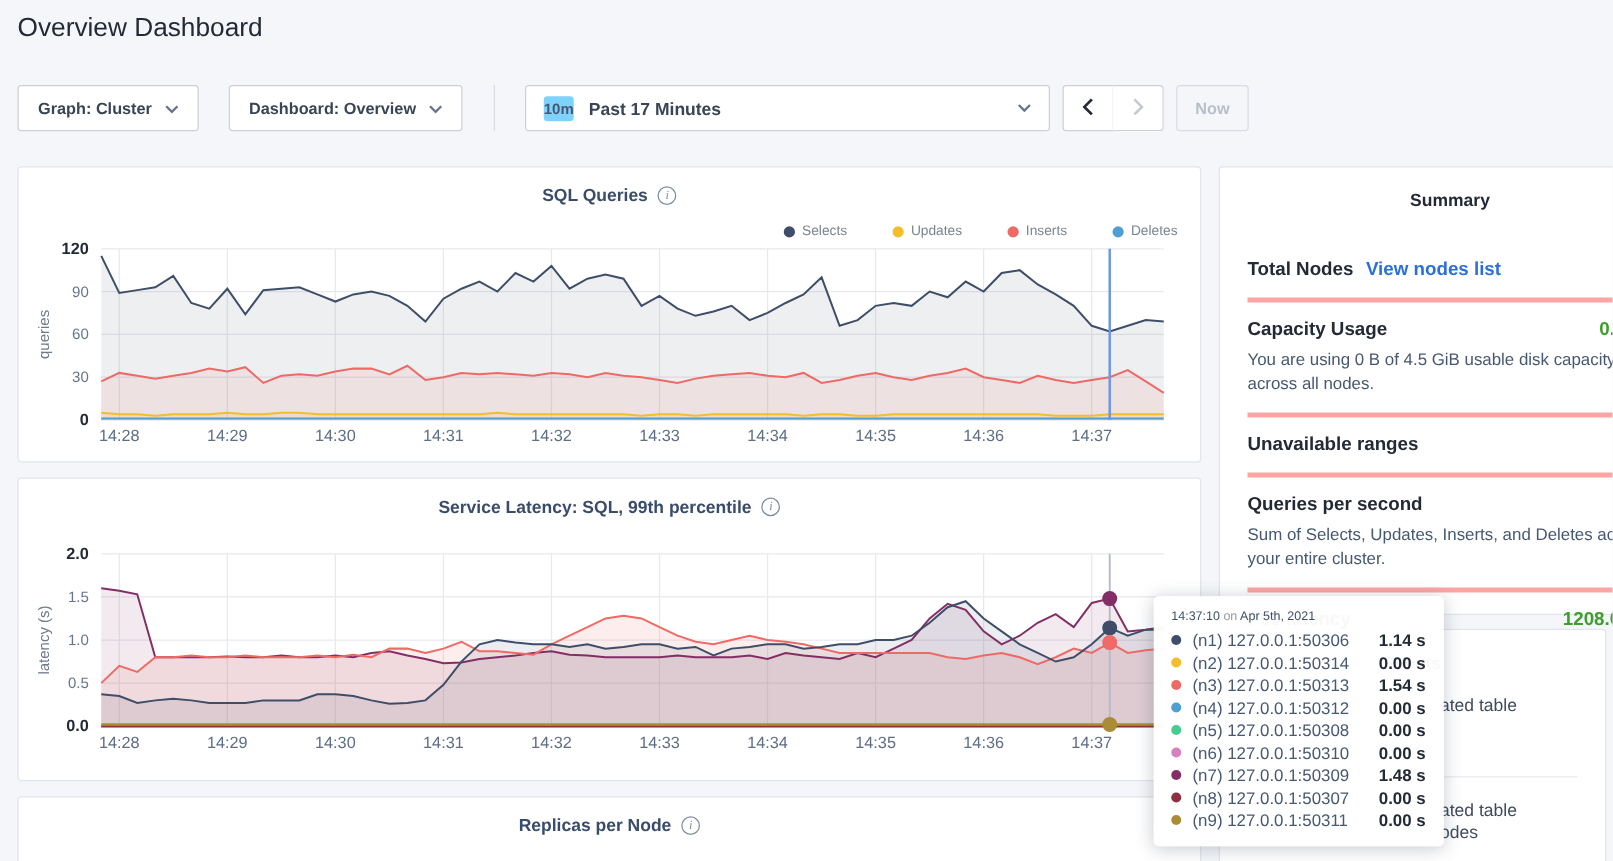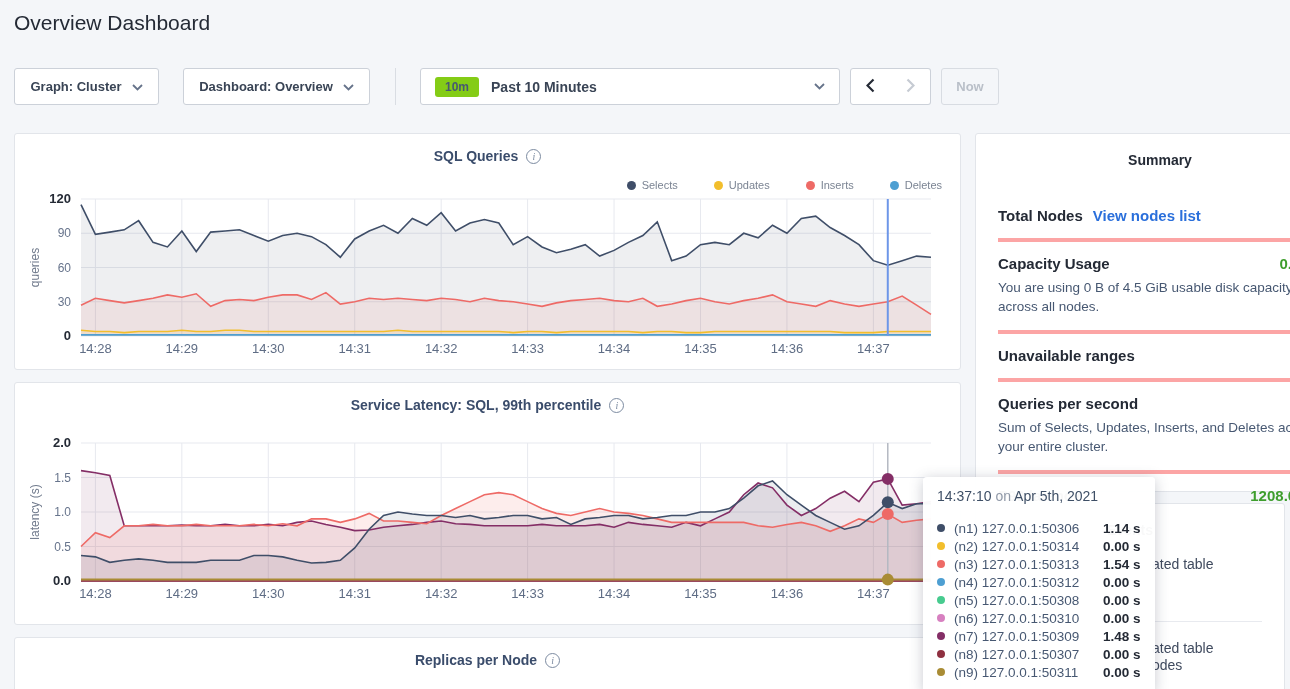--- a/index.html
+++ b/index.html
@@ -11,21 +11,21 @@
   
   .ctrl{position:absolute;top:68px;height:37px;box-sizing:border-box;background:#fff;
         border:1px solid #ccd1d9;border-radius:3px;display:flex;align-items:center;
         font-size:13px;font-weight:bold;color:#394455;cursor:pointer}
   #btn-graph{left:14px;width:145px;justify-content:center;gap:10px}
   #btn-dashboard{left:183px;width:187px;justify-content:center;gap:10px}
   #sep1{position:absolute;left:395px;top:68px;width:1px;height:37px;background:#d9dde3}
   #timepicker{left:420px;width:420px;padding:0 14px;gap:12px}
   #timepicker .range-label{font-size:14px}
   #timepicker .caret{margin-left:auto;display:flex}
-  .badge{background:#84cc16;color:#475872;font-size:12px;font-weight:bold;padding:3px 10px;border-radius:3px}
+  .badge{background:#7dd3fc;color:#475872;font-size:12px;font-weight:bold;padding:3px 0;border-radius:3px}
   #btn-prev{left:850px;width:41px;justify-content:center;border-radius:3px 0 0 3px}
   #btn-next{left:890px;width:41px;justify-content:center;border-radius:0 3px 3px 0;border-left:none}
   #btn-now{left:941px;width:58px;justify-content:center;color:#b9bfc8;background:transparent;border-color:#d8dce2}
 
   
   .panel{position:absolute;background:#fff;border:1px solid #e2e5ea;border-radius:3px;box-sizing:border-box}
   #sql-panel{left:14px;top:133px;width:947px;height:237px}
   #latency-panel{left:14px;top:382px;width:947px;height:243px}
   #replicas-panel{left:14px;top:637px;width:947px;height:90px}
   #summary-panel{left:975px;top:133px;width:370px;height:359px;padding:0 22px}
@@ -63,21 +63,21 @@
   .evt-frag{position:absolute;font-size:14px;color:#3f4a5e;white-space:nowrap}
   #evt1{left:176px;top:52px}
   #evt-div{position:absolute;left:22px;right:22px;top:117px;border-top:1px solid #e8eaef}
   #evt2a{left:176px;top:136px}
   #evt2b{left:176px;top:153px}
 
   
   #tooltip{position:absolute;left:923px;top:477px;width:232px;box-sizing:border-box;
            background:rgba(255,255,255,0.97);border-radius:4px;
            box-shadow:0 2px 14px rgba(60,70,90,0.28);padding:11px 14px 12px;z-index:50}
-  .tt-head{font-size:14px;color:#3e4f66;margin-bottom:15px}
+  .tt-head{font-size:10px;color:#3e4f66;margin-bottom:4px}
   .tt-head .on{color:#9099a8}
   .tt-row{display:flex;align-items:center;height:18px;font-size:13.5px}
   .tt-dot{width:8px;height:8px;border-radius:50%;margin-right:9px;flex:0 0 8px}
   .tt-label{color:#475872;flex:0 0 149px}
   .tt-val{font-weight:bold;color:#242a35}
 </style>
 </head>
 <body>
 
 <div class="page">
@@ -96,21 +96,21 @@
     <span>Graph: Cluster</span>
     <span class="caret">
       <svg width="11" height="7">
           <polyline points="1,1 5.5,5.5 10,1" fill="none" stroke="#66738a" stroke-width="1.8"></polyline>
         </svg>
     </span>
   </div>
   <div id="sep1"></div>
   <div class="ctrl" id="timepicker">
     <span class="badge">10m</span>
-    <span class="range-label">Past 10 Minutes</span>
+    <span class="range-label">Past 17 Minutes</span>
     <span class="caret">
       <svg width="11" height="7">
           <polyline points="1,1 5.5,5.5 10,1" fill="none" stroke="#66738a" stroke-width="1.8"></polyline>
         </svg>
     </span>
   </div>
   <div class="ctrl" id="btn-prev">
     <span>
       <svg width="9" height="15">
           <polyline points="7.5,1.5 1.5,7.5 7.5,13.5" fill="none" stroke="#242a35" stroke-width="2.2"></polyline>

